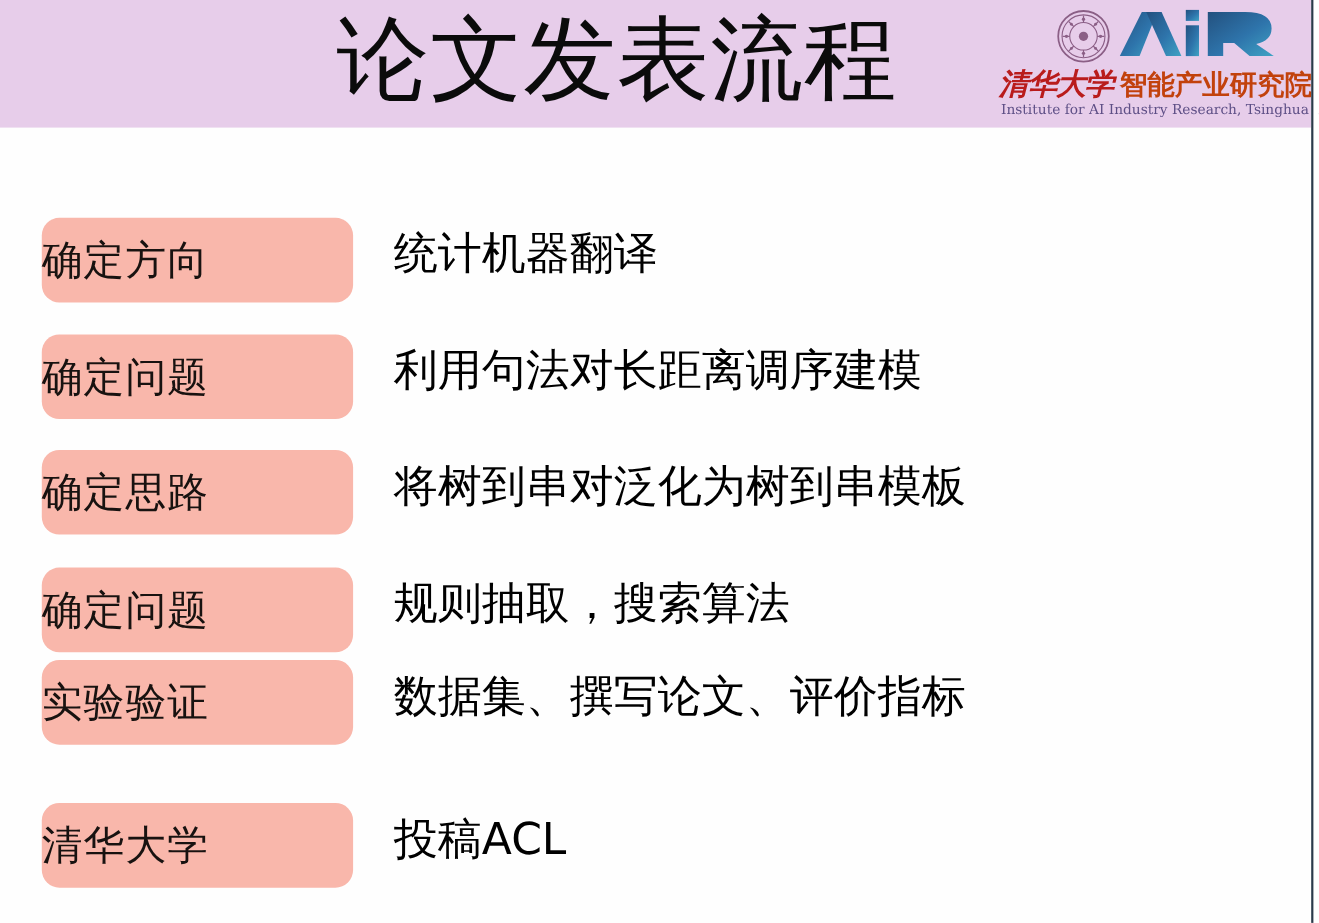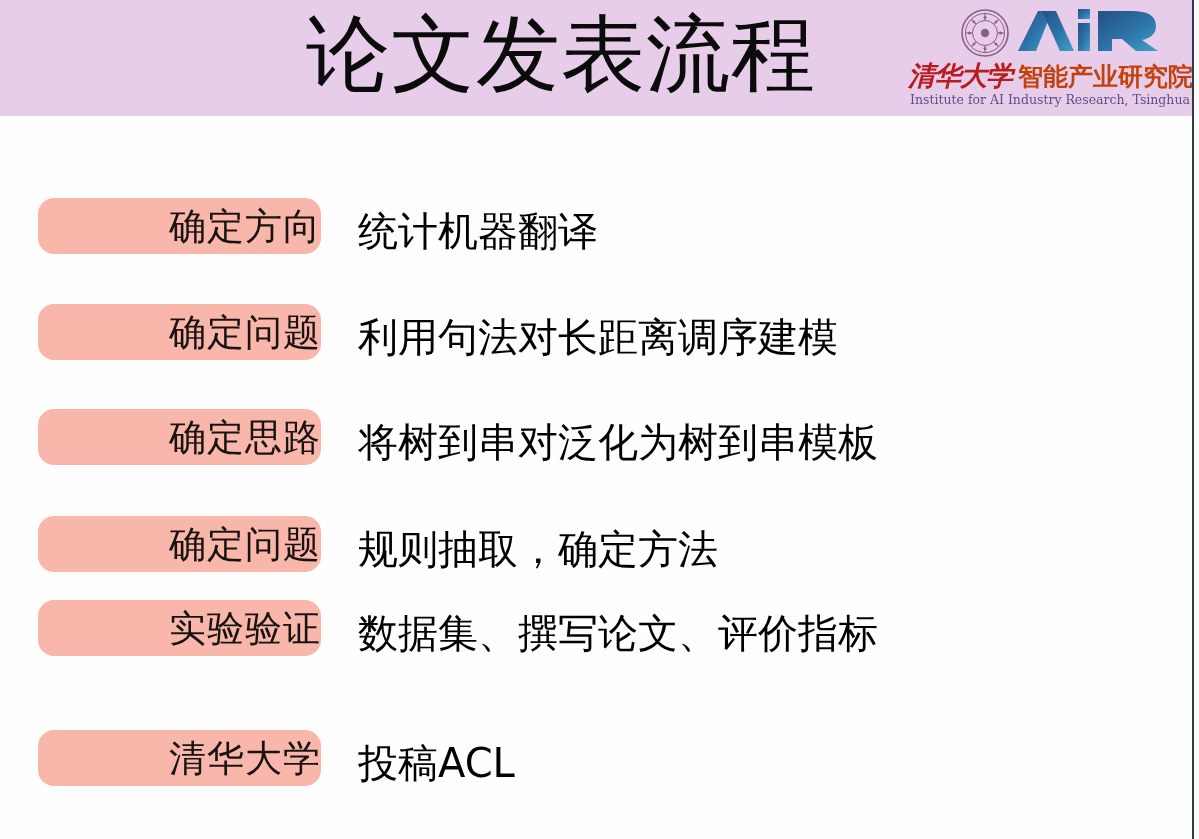--- a/index.html
+++ b/index.html
@@ -142,27 +142,26 @@
     left: 0;
     width: 1192px;
     height: 105px;
   }
 
   .row-pill {
     position: absolute;
     left: 38px;
     top: 0px;
     width: 283px;
-    height: 56px;
+    height: 77px;
     background: #f9b7ab;
     border-radius: 16px;
     display: flex;
     align-items: center;
-    justify-content: flex-end;
-    padding-left: 26px;
+    justify-content: flex-start;
   }
 
   .row-pill-label {
     font-size: 37px;
     color: #181210;
     font-family: "DejaVu Sans", "Liberation Sans", sans-serif;
     letter-spacing: 1px;
     line-height: 1;
     white-space: nowrap;
   }
@@ -285,21 +284,21 @@
       <div class="row-detail">
         <span class="row-detail-text">利用句法对长距离调序建模</span>
       </div>
     </div>
 
     <div class="row" style="top:400px;">
       <div class="row-pill">
         <span class="row-pill-label">确定问题</span>
       </div>
       <div class="row-detail">
-        <span class="row-detail-text">规则抽取，确定方法</span>
+        <span class="row-detail-text">规则抽取，搜索算法</span>
       </div>
     </div>
 
     <div class="row" style="top:484px;">
       <div class="row-pill">
         <span class="row-pill-label">实验验证</span>
       </div>
       <div class="row-detail">
         <span class="row-detail-text">数据集、撰写论文、评价指标</span>
       </div>

